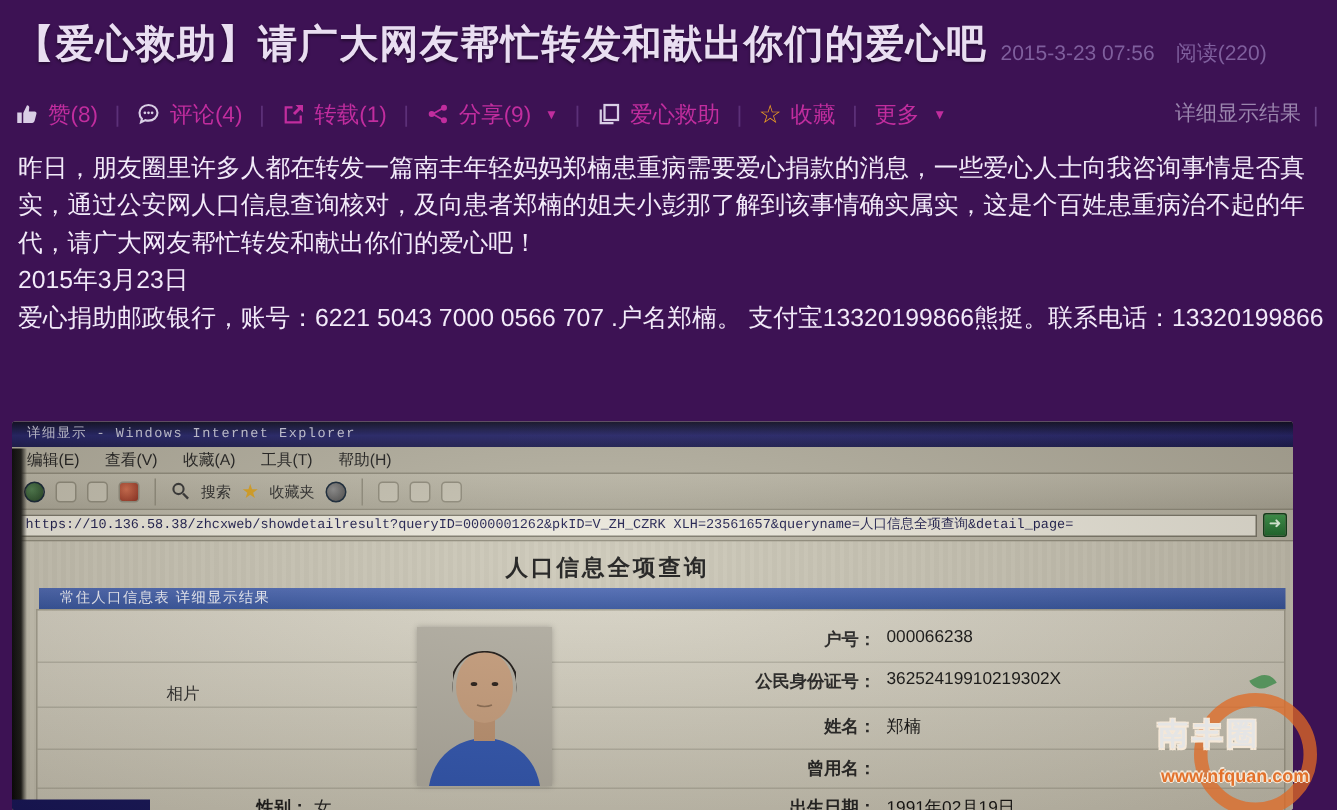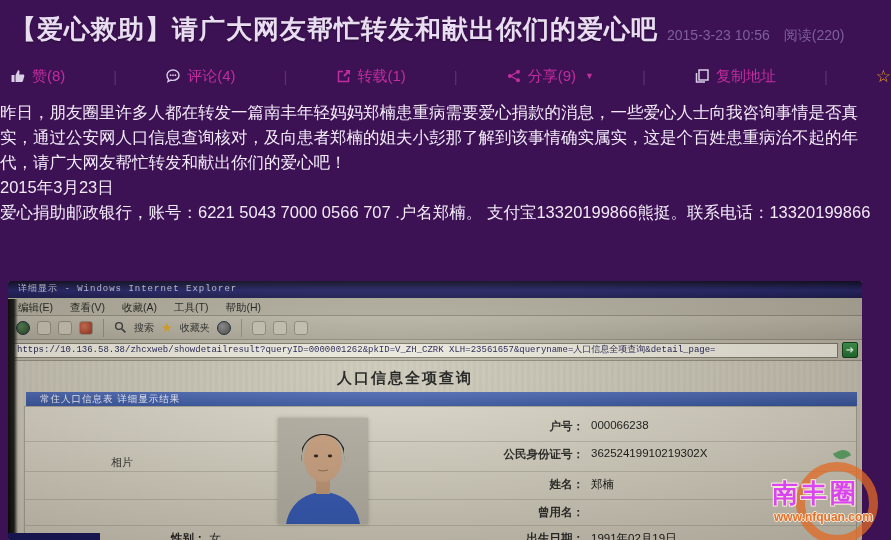--- a/index.html
+++ b/index.html
@@ -8,33 +8,33 @@
 
   
   .hdr-title { position:absolute; left:10px; top:12px; width:650px;
     font-size:26px; font-weight:bold; color:#e9def1; letter-spacing:1px;
     text-shadow:0 1px 2px rgba(0,0,0,.4); white-space:nowrap; }
   .hdr-meta { position:absolute; left:667px; top:27px; font-size:14px; color:#7f5f9d; }
   .hdr-meta span { margin-right:14px; }
 
   
   .toolbar { position:absolute; left:10px; top:60px; right:4px; height:32px;
-    display:flex; align-items:center; font-size:15px;gap:37px; }
+    display:flex; align-items:center; font-size:15px; }
   .tb-item { display:flex; align-items:center; gap:6px; color:#c12d9e; cursor:pointer; white-space:nowrap; }
   .tb-sep { color:#5c3078; margin:0 11px; font-size:15px; }
   .caret { font-size:9px; color:#c12d9e; margin-left:3px; }
   .star-glyph { color:#f2a41f; font-size:17px; line-height:1; }
   .tb-right { margin-left:auto; display:flex; align-items:center; font-size:14px; }
   .tb-first { color:#9b86ae; }
   .tb-pipe { color:#6a4488; margin:0 8px; }
   .tb-next { color:#d538a8; cursor:pointer; }
   .ico { display:inline-block; }
 
   
-  .article { position:absolute; left:0; top:100px; width:878px;
+  .article { position:absolute; left:12px; top:100px; width:878px;
     color:#f2eaf9; font-size:16.5px; line-height:25px; }
   .article p { margin:0; }
   .article .gap { margin-top:5px; }
 
   
   .photo { position:absolute; left:8px; top:281px; width:854px; height:259px;
     background:#c9c5b5; overflow:hidden; border-radius:2px;
     box-shadow:inset 0 0 50px rgba(40,30,10,.35); }
   .photo::after { content:""; position:absolute; inset:0; pointer-events:none;
     background:radial-gradient(ellipse at 45% 35%, rgba(255,255,250,.10), rgba(20,10,0,.18) 95%); }
@@ -84,31 +84,31 @@
   .bezel-left { position:absolute; left:0; top:18px; bottom:0; width:10px;
     background:linear-gradient(to right,#060608,#1b1b18 60%,rgba(30,30,25,0)); }
   .navy-corner { position:absolute; left:0; bottom:0; width:92px; height:7px; background:#15155c; }
 
   
   .wm { position:absolute; left:772px; top:450px; width:118px; height:92px; z-index:5; pointer-events:none; }
   .wm-ring { position:absolute; left:24px; top:12px; width:82px; height:82px;
     border:9px solid rgba(224,106,36,.75); border-radius:50%; }
   .wm-leaf { position:absolute; left:62px; top:0px; width:16px; height:9px;
     background:#3d8a4a; border-radius:0 10px 0 10px; transform:rotate(-25deg); opacity:.8; }
-  .wm-name { position:absolute; left:0px; top:26px; font-size:26px; font-weight:bold; color:#d946ef; letter-spacing:3px;
+  .wm-name { position:absolute; left:0px; top:26px; font-size:20px; font-weight:bold; color:#e5e5e5; letter-spacing:3px;
     text-shadow:-1px -1px 0 #f5e8d8, 1px -1px 0 #f5e8d8, -1px 1px 0 #f5e8d8, 1px 1px 0 #f5e8d8; white-space:nowrap;font-family:Liberation Serif, serif; }
   .wm-url { position:absolute; left:2px; top:60px; font-size:12px; font-weight:bold; color:#e2712b;
     text-shadow:-1px 0 0 #f5e8d8, 1px 0 0 #f5e8d8, 0 1px 0 #f5e8d8, 0 -1px 0 #f5e8d8; }
 </style>
 </head>
 <body>
 
 <div class="hdr-title">【爱心救助】请广大网友帮忙转发和献出你们的爱心吧</div>
 <div class="hdr-meta">
-  <span>2015-3-23 10:56</span><span>阅读(220)</span>
+  <span>2015-3-23 07:56</span><span>阅读(220)</span>
 </div>
 
 <div class="toolbar">
   <div class="tb-item">
     <svg class="ico" width="16" height="16" viewBox="0 0 16 16">
         <path fill="#d9cee5" d="M1.5 7h3v7h-3zM5.5 14V7.3L8 2.2c1 0 1.6.6 1.5 1.6L9.2 6.4h3.9c.9 0 1.4.7 1.2 1.5l-1.2 4.6c-.2.8-.8 1.5-1.7 1.5z"></path>
       </svg>
     <span>赞(8)</span>
   </div>
   <span class="tb-sep">|</span>
@@ -141,21 +141,21 @@
       </svg>
     <span>分享(9)</span>
     <span class="caret">▼</span>
   </div>
   <span class="tb-sep">|</span>
   <div class="tb-item">
     <svg class="ico" width="16" height="16" viewBox="0 0 16 16">
         <rect x="5" y="2" width="9" height="10" fill="none" stroke="#d9cee5" stroke-width="1.5"></rect>
         <path fill="none" stroke="#d9cee5" stroke-width="1.5" d="M2.5 5v9H11"></path>
       </svg>
-    <span>复制地址</span>
+    <span>爱心救助</span>
   </div>
   <span class="tb-sep">|</span>
   <div class="tb-item">
     <span class="star-glyph">☆</span>
     <span>收藏</span>
   </div>
   <span class="tb-sep">|</span>
   <div class="tb-item">
     <span>更多</span>
     <span class="caret">▼</span>

